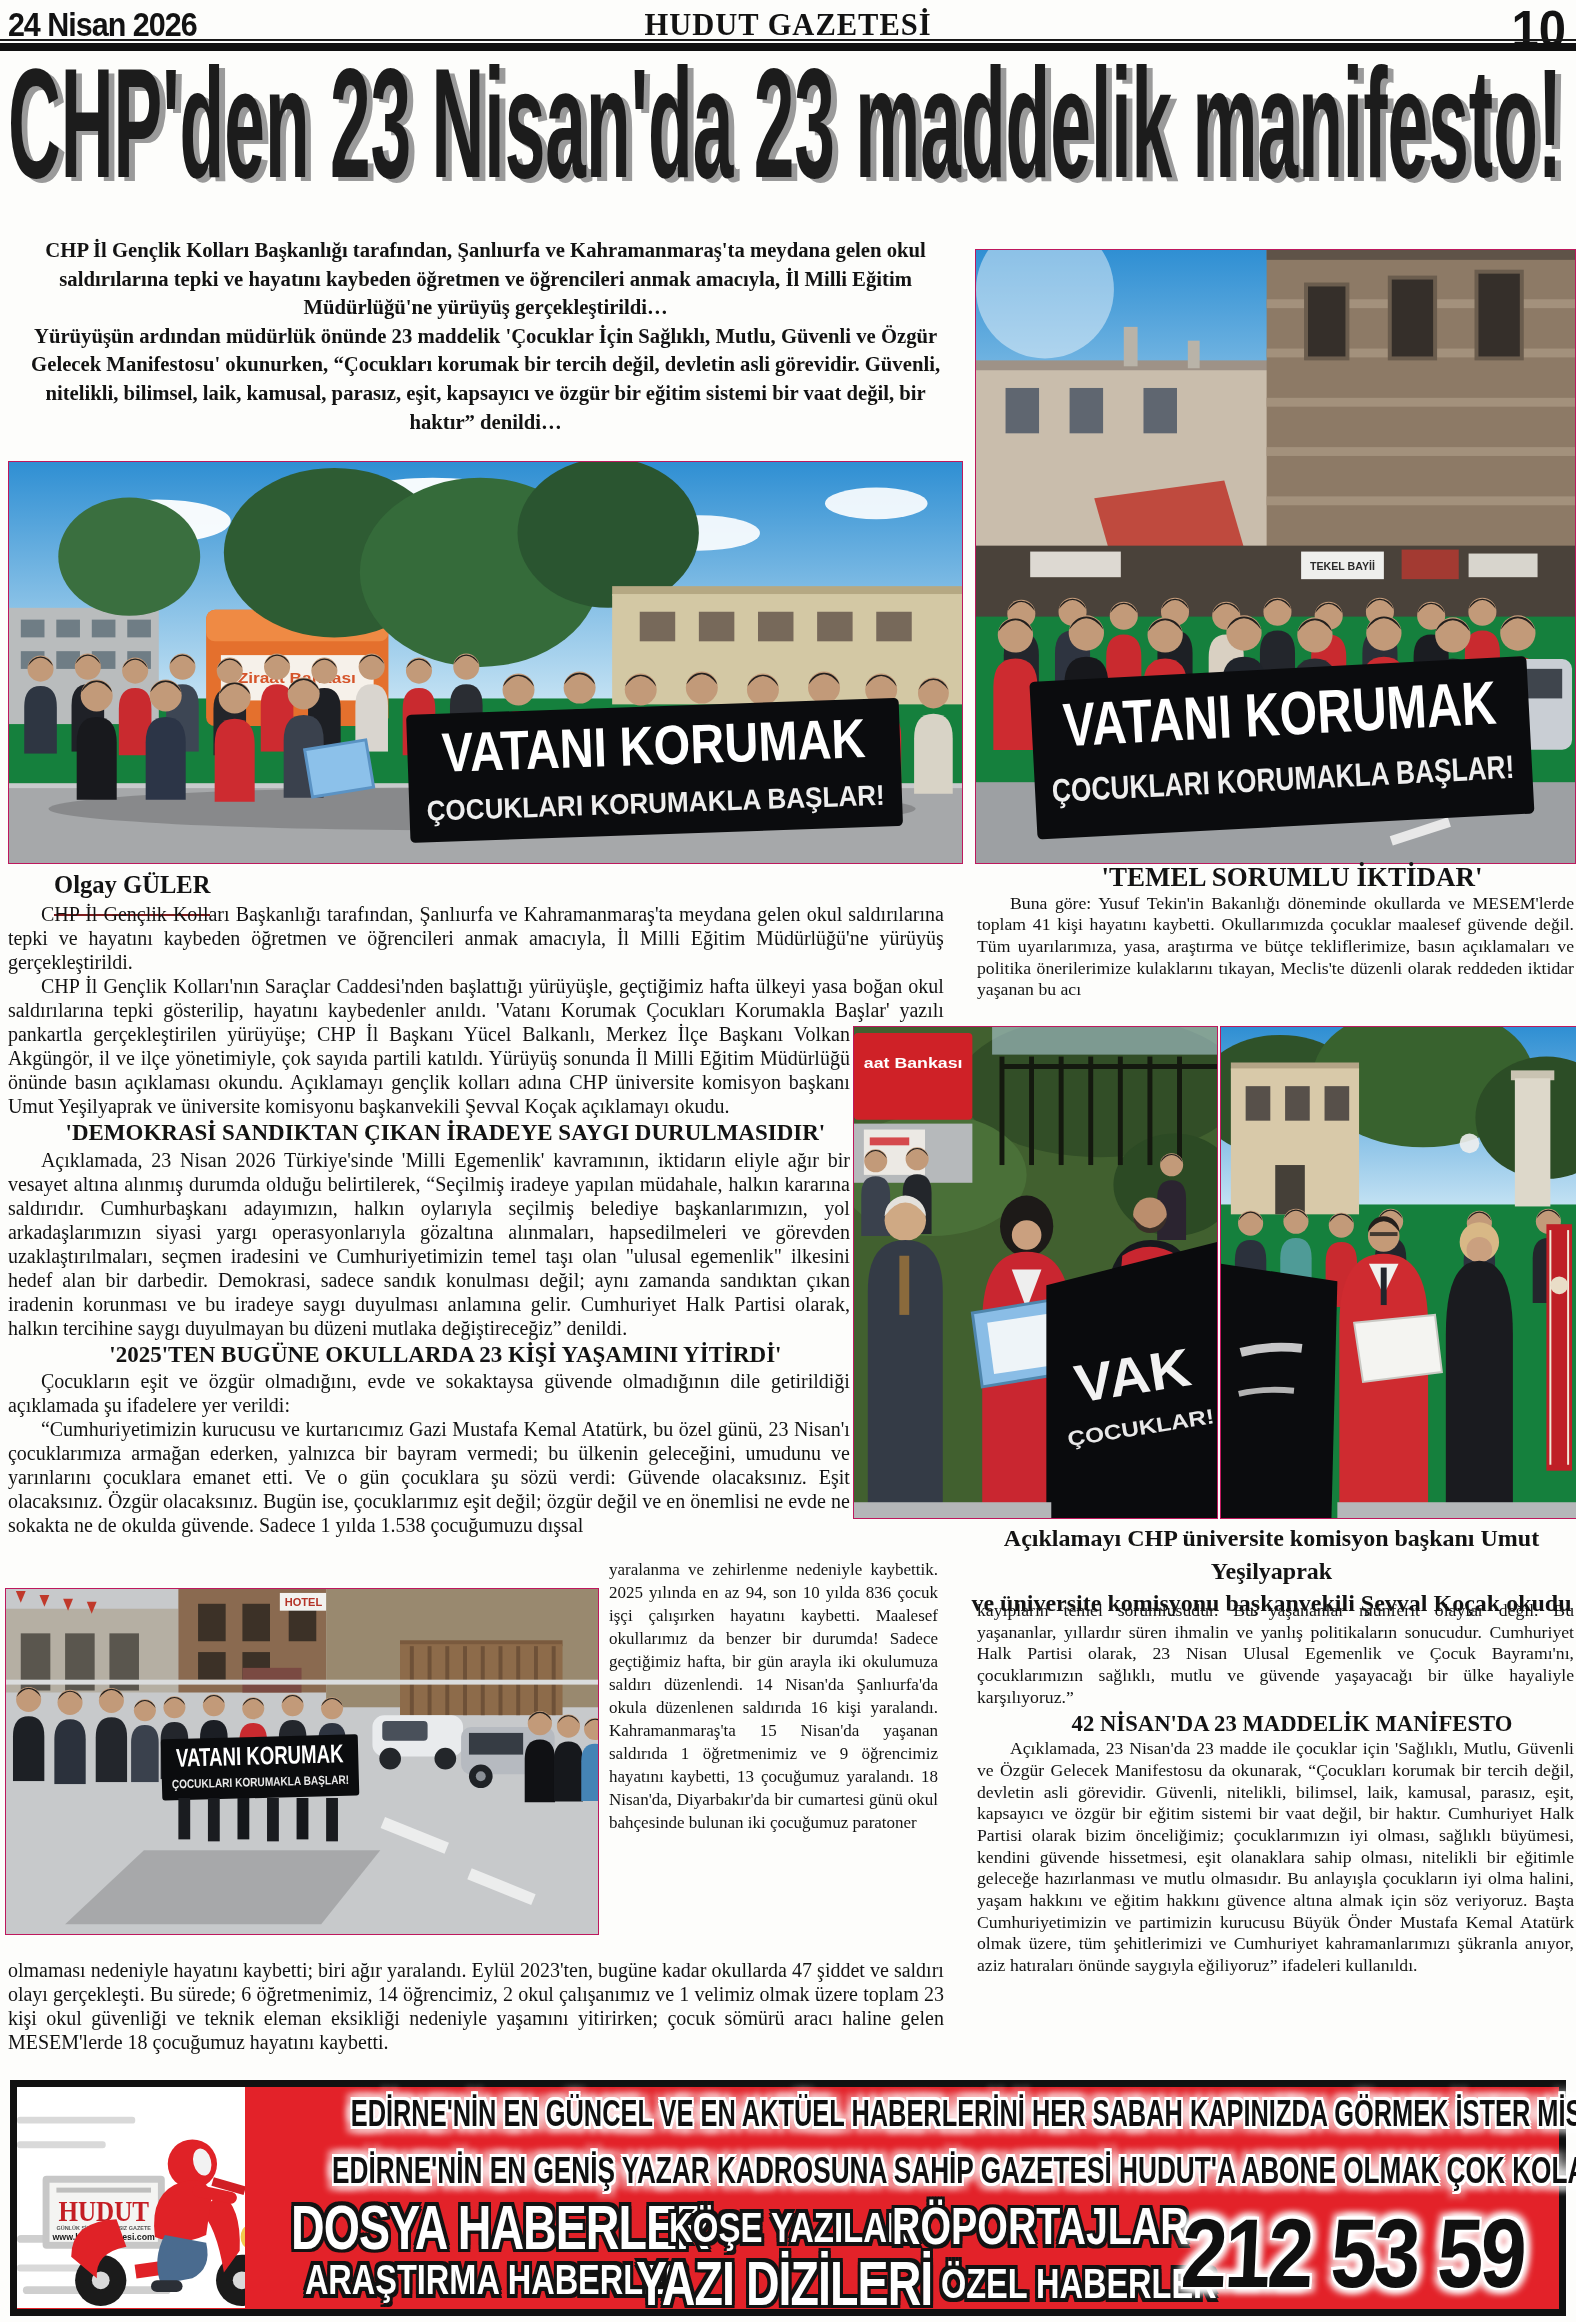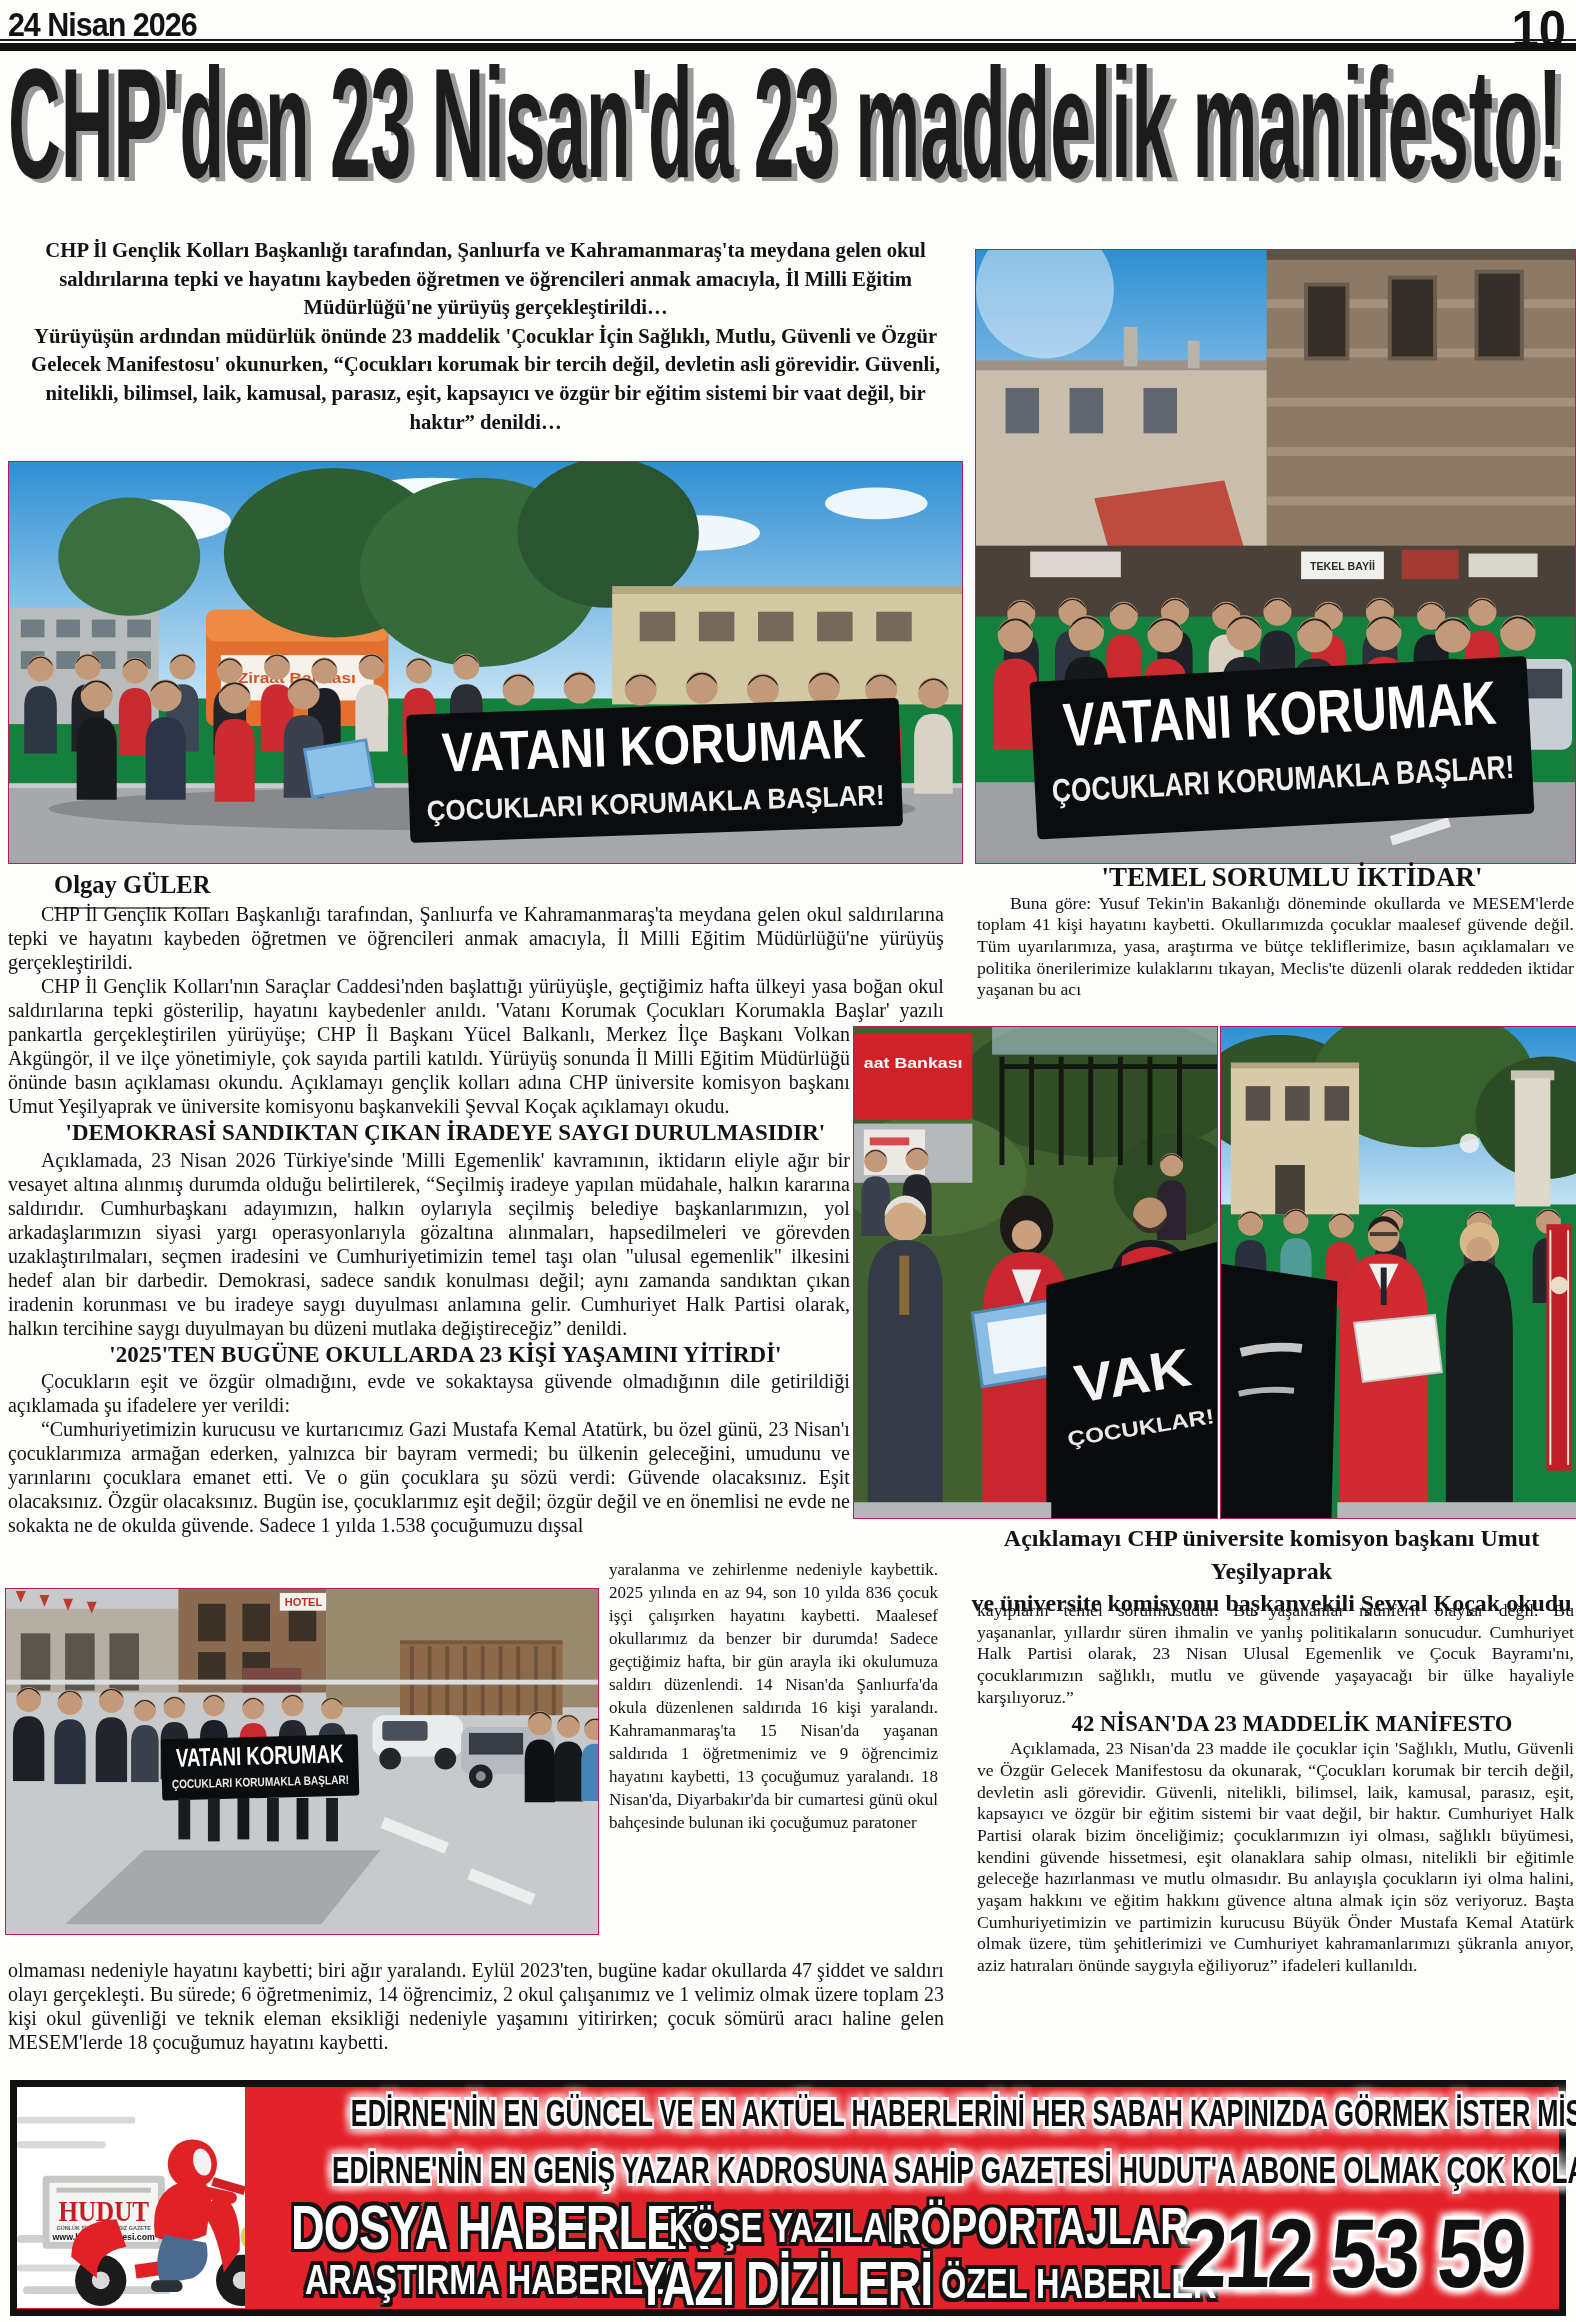--- a/index.html
+++ b/index.html
@@ -16,21 +16,21 @@
 
   
   .lead { left:27.6px; top:236px; width:916px; text-align:center; font-weight:bold; font-size:20.7px; line-height:28.6px; }
   .lead p { margin:0; }
 
   
   .photo { border:1px solid #be185d; overflow:hidden; background:#15803d; }
   .photo svg { display:block; }
 
   
-  .byline { left:54px; top:871px; font-weight:bold; font-size:24.6px; border-bottom:2px solid #737373; padding-bottom:8px;}
+  .byline { left:54px; top:871px; font-weight:bold; font-size:24.6px; border-bottom:2px solid #7f1d1d; padding-bottom:15px;}
   .body-text { font-size:20px; line-height:24px; text-align:justify; }
   .body-text p { margin:0; text-indent:33px; }
   .body-text p.noindent { text-indent:0; }
   .subhead { font-weight:bold; text-align:center; font-size:23px; line-height:29.6px; margin:2px 0; text-indent:0; }
   .leftcol { left:7.9px; top:902px; width:936px; }
   .float-spacer { float:right; width:94px; height:613px; shape-outside:inset(122px 0 0 0); }
   .midcol { left:609px; top:1558px; width:329px; font-size:17px; line-height:23px; text-align:justify; }
   .midcol p { margin:0; text-indent:0; }
   .bottompara { left:7.9px; top:1958px; width:936px; }
   .rc-top { left:977px; top:863px; width:597px; font-size:17.7px; line-height:21.7px; }
@@ -62,20 +62,21 @@
     <linearGradient id="sky" x1="0" y1="0" x2="0" y2="1">
       <stop offset="0" stop-color="#2f8fd3"></stop>
         <stop offset="1" stop-color="#c2e1f3"></stop>
     </linearGradient>
   </defs>
 </svg>
 
 <div class="page">
 
   <div class="abs mast-date">24 Nisan 2026</div>
+  <div class="abs mast-title">HUDUT GAZETESİ</div>
   <div class="abs mast-page">10</div>
   <div class="abs mast-rule-thin"></div>
   <div class="abs mast-rule"></div>
 
   <div class="abs" style="left:0;top:57px;width:1576px;height:150px">
     <svg width="1576" height="150" viewBox="0 0 1600 152">
       <text x="14" y="126" font-family="Liberation Sans" font-weight="bold" font-size="158" fill="#9a9a9a" textLength="1578" lengthAdjust="spacingAndGlyphs">CHP'den 23 Nisan'da 23 maddelik manifesto!</text>
       <text x="8" y="122" font-family="Liberation Sans" font-weight="bold" font-size="158" fill="#1c1c1c" textLength="1578" lengthAdjust="spacingAndGlyphs">CHP'den 23 Nisan'da 23 maddelik manifesto!</text>
     </svg>
   </div>

